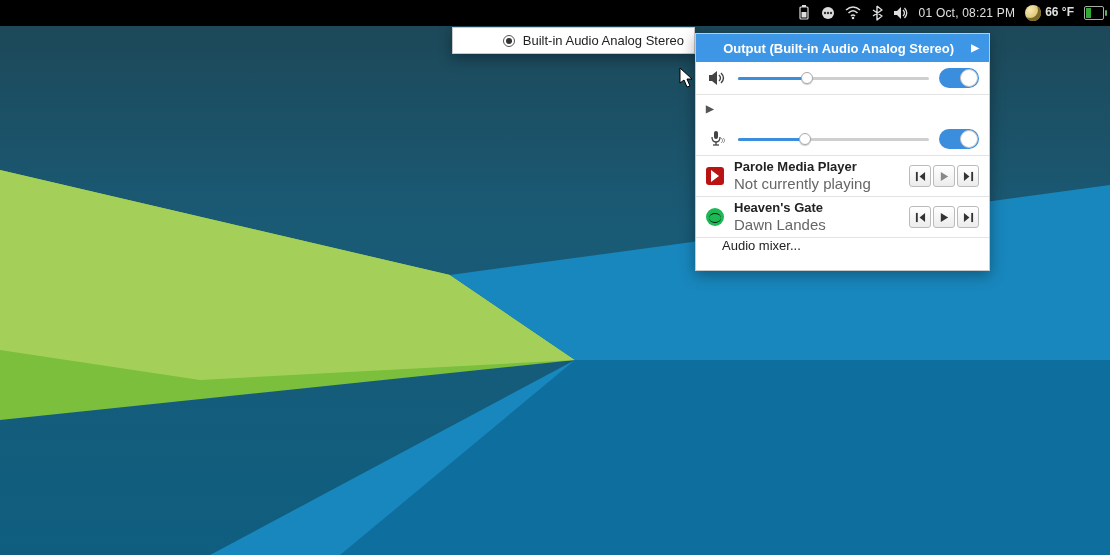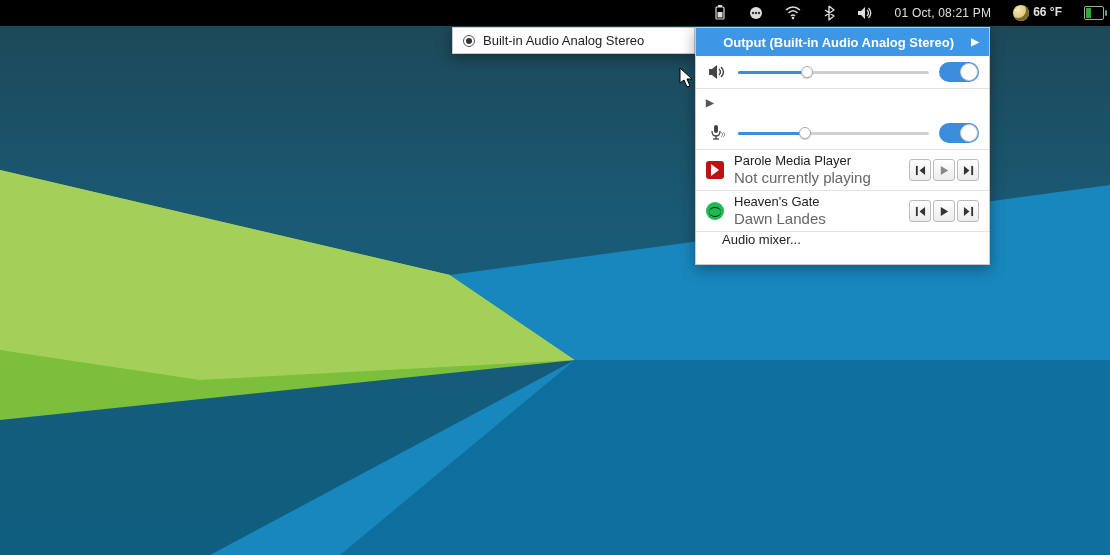--- a/index.html
+++ b/index.html
@@ -1,56 +1,56 @@
 <!DOCTYPE html>
 <html><head>
 <meta charset="utf-8">
 <style>
 *{margin:0;padding:0;box-sizing:border-box;font-family:"Segoe UI",Arial,sans-serif;}
 html,body{width:1110px;height:555px;overflow:hidden;background:#0a0a0a;}
 .desktop{position:relative;width:1110px;height:555px;background:linear-gradient(180deg,#1d4f63 0%,#1a5570 40%,#165a7b 100%);}
 .wallpaper{position:absolute;inset:0;}
-.panel{position:absolute;top:0;left:0;right:0;height:26px;background:#000000;display:flex;align-items:center;justify-content:flex-end;padding:0 6px;color:#e0e0e0;font-size:12px;gap:22px;}
+.panel{position:absolute;top:0;left:0;right:0;height:26px;background:#000000;display:flex;align-items:center;justify-content:flex-end;padding:0 6px;color:#e0e0e0;font-size:12px;gap:10px;}
 .panel .item{display:flex;align-items:flex-start;gap:4px;font-weight:bold;}
 .ico{display:inline-flex;align-items:center;justify-content:center;}
 .datetime{letter-spacing:.2px;}
 .battery-tray{width:20px;height:14px;border:1.5px solid #6a6;border-radius:2px;position:relative;}
 .battery-tray::after{content:"";position:absolute;right:-4px;top:3px;width:2px;height:6px;background:#6a6;border-radius:1px;}
 .battery-tray .fill{position:absolute;left:1px;top:1px;bottom:1px;width:46%;background:#4c4;}
 .battery-tray.end{border-color:#aaa;}
 .battery-tray.end .fill{width:30%;background:#3a3;}
 .popup{position:absolute;background:#ffffff;border:1px solid #c9c9c9;box-shadow:0 4px 14px rgba(0,0,0,.35);font-size:13px;color:#222;}
 .popup-devices{top:27px;left:452px;width:243px;}
-.devrow{display:flex;align-items:center;gap:8px;height:25px;padding:0 10px;cursor:default;}
+.devrow{display:flex;align-items:center;gap:8px;height:25px;padding:0 10px;cursor:default;justify-content:flex-end;}
 .devrow.hover{background:#3d97e6;color:#fff;}
 .radio{width:12px;height:12px;border:1.5px solid #555;border-radius:50%;position:relative;flex:0 0 auto;}
 .devrow.hover .radio{border-color:#fff;}
 .radio.sel::after{content:"";position:absolute;left:2px;top:2px;width:6px;height:6px;border-radius:50%;background:#333;}
-.popup-audio{top:27px;left:695px;width:295px;}
+.popup-audio{top:33px;left:695px;width:295px;}
 .section-header{display:flex;align-items:center;height:28px;padding:0 10px;font-weight:700;cursor:default;}
 .section-header.active{background:#3d97e6;color:#fff;}
 .section-header .label{flex:1;text-align:center;}
 .section-header .arrow{font-size:10px;line-height:1;}
 .section-body{padding:6px 10px;display:flex;align-items:center;gap:10px;}
 .iconcell{width:22px;display:flex;justify-content:center;color:#444;}
 .slider{flex:1;height:14px;position:relative;}
 .slider .track{position:absolute;left:0;right:0;top:6px;height:3px;background:#cfcfcf;border-radius:2px;}
 .slider .fill{position:absolute;left:0;top:6px;height:3px;background:#3b8dde;border-radius:2px;}
 .slider .thumb{position:absolute;top:1px;width:12px;height:12px;border-radius:50%;background:#fff;border:1px solid #aaa;box-shadow:0 1px 1px rgba(0,0,0,.2);transform:translateX(-50%);}
 .toggle{width:40px;height:20px;border-radius:10px;background:#3b8dde;position:relative;flex:0 0 auto;}
 .toggle .knob{position:absolute;right:1px;top:1px;width:18px;height:18px;border-radius:50%;background:#fff;border:1px solid #c3c3c3;}
 .sep{height:1px;background:#e3e3e3;}
 .player{display:flex;align-items:center;height:40px;padding:0 10px;gap:10px;}
 .appicon{width:18px;height:18px;border-radius:3px;flex:0 0 auto;}
 .appicon.parole{background:#b91313;position:relative;}
 .appicon.parole::after{content:"";position:absolute;left:5px;top:3px;border-left:8px solid #fff;border-top:6px solid transparent;border-bottom:6px solid transparent;}
 .appicon.spotify{background:#1db954;border-radius:50%;position:relative;}
 .appicon.spotify::before{content:"";position:absolute;left:3px;top:5px;width:12px;height:8px;border-top:1.5px solid #111;border-bottom:1.5px solid #111;border-radius:50%;}
 .trackinfo{flex:1;line-height:1.2;}
-.trackinfo .title{font-weight:400;font-size:13px;color:#222;}
+.trackinfo .title{font-weight:700;font-size:13px;color:#222;}
 .trackinfo .sub{font-size:15px;color:#666;}
 .controls{display:flex;gap:2px;}
 .cbtn{width:22px;height:22px;background:linear-gradient(#fff,#ececec);border:1px solid #bbb;border-radius:3px;display:flex;align-items:center;justify-content:center;color:#333;}
 .cbtn svg{width:11px;height:11px;fill:#333;}
 .mixer{height:32px;display:flex;align-items:flex-start;padding:0 26px;color:#222;}
 .cursor{position:absolute;width:16px;height:22px;pointer-events:none;}
 .weather-ico{width:16px;height:16px;border-radius:50%;background:radial-gradient(circle at 30% 30%,#f8e9b0,#c8a84a);box-shadow:inset -3px -3px 0 0 #7a6a2a;}
 </style>
 </head>
 <body>

